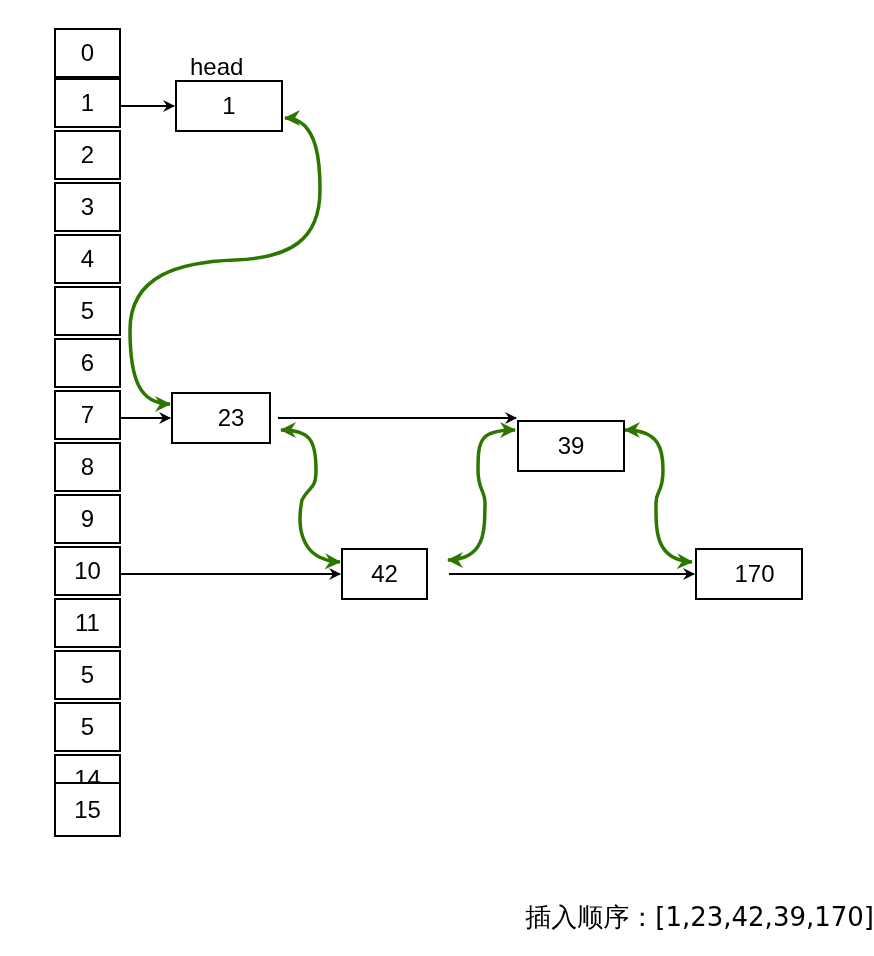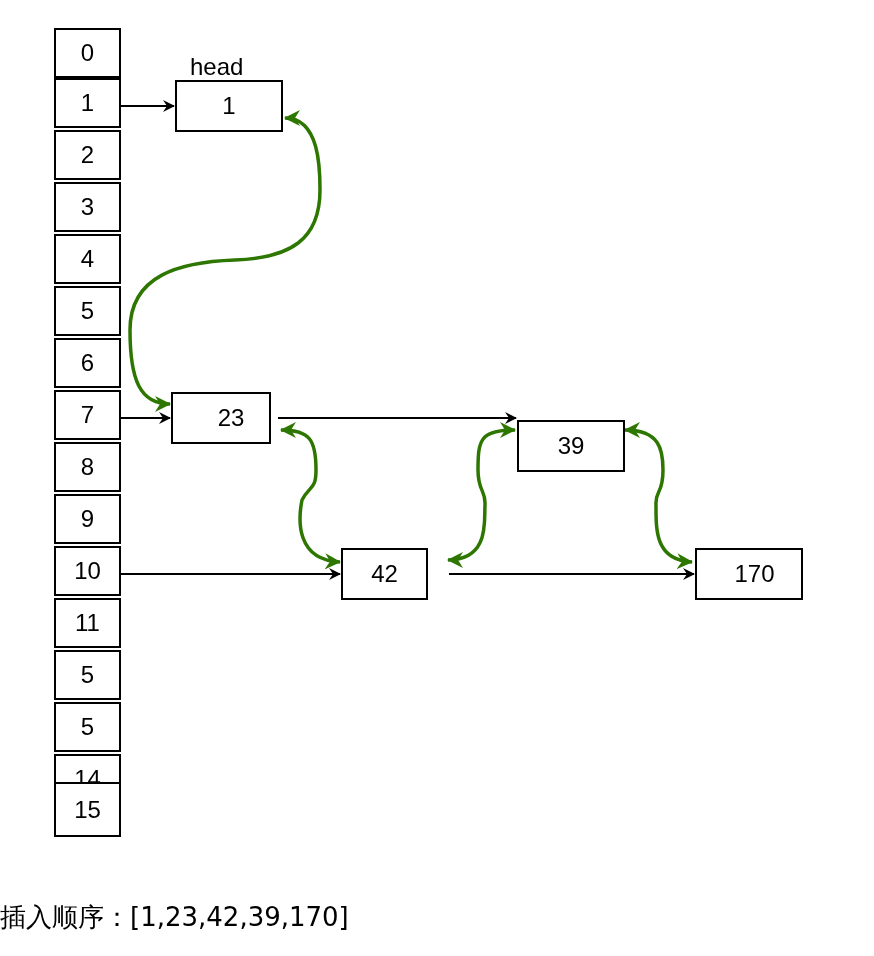--- a/index.html
+++ b/index.html
@@ -5,21 +5,21 @@
     html, body { margin: 0; padding: 0; background: #ffffff; }
     body { width: 874px; height: 956px; position: relative; overflow: hidden;
            font-family: "Liberation Sans", "DejaVu Sans", sans-serif; color: #000; }
     #diagram { position: absolute; left: 0; top: 0; }
     .cell { position: absolute; left: 54px; width: 67px; height: 50px;
             border: 2px solid #000; box-sizing: border-box; background: #fff;
             display: flex; align-items: center; justify-content: center; font-size: 24px; }
     .node { position: absolute; height: 52px; border: 2px solid #000; box-sizing: border-box;
             background: #fff; display: flex; align-items: center; justify-content: center; font-size: 24px; }
     .label { position: absolute; font-size: 24px; }
-    .caption { position: absolute; left: 0; width: 874px; top: 900px; text-align: left; font-size: 26px;
+    .caption { position: absolute; left: 0; width: 874px; top: 900px; text-align: right; font-size: 26px;
                font-family: "DejaVu Sans", sans-serif; }
   </style>
 </head>
 <body>
 
 <div>
   <div class="cell" style="top:28px">0</div>
   <div class="cell" style="top:78px">1</div>
   <div class="cell" style="top:130px">2</div>
   <div class="cell" style="top:182px">3</div>

